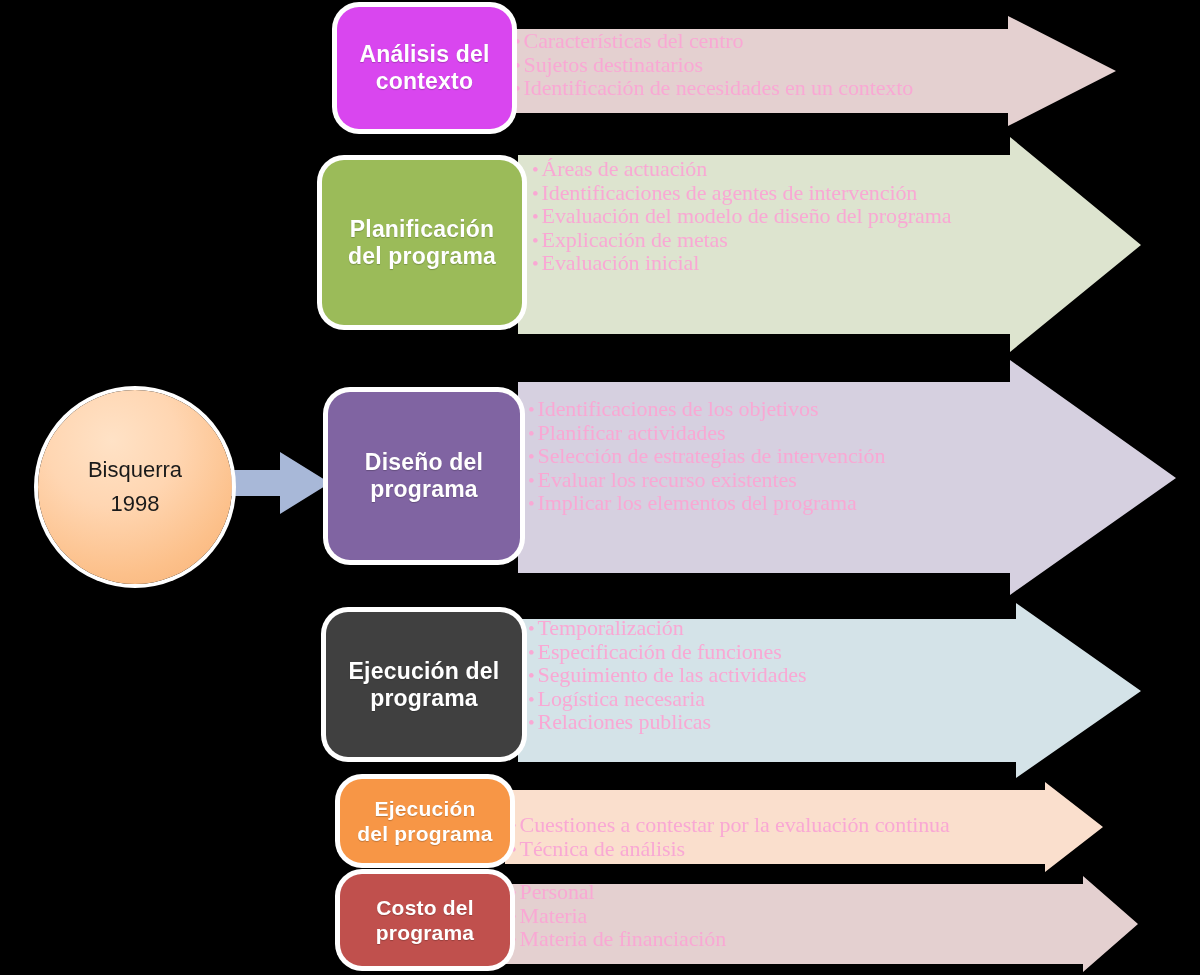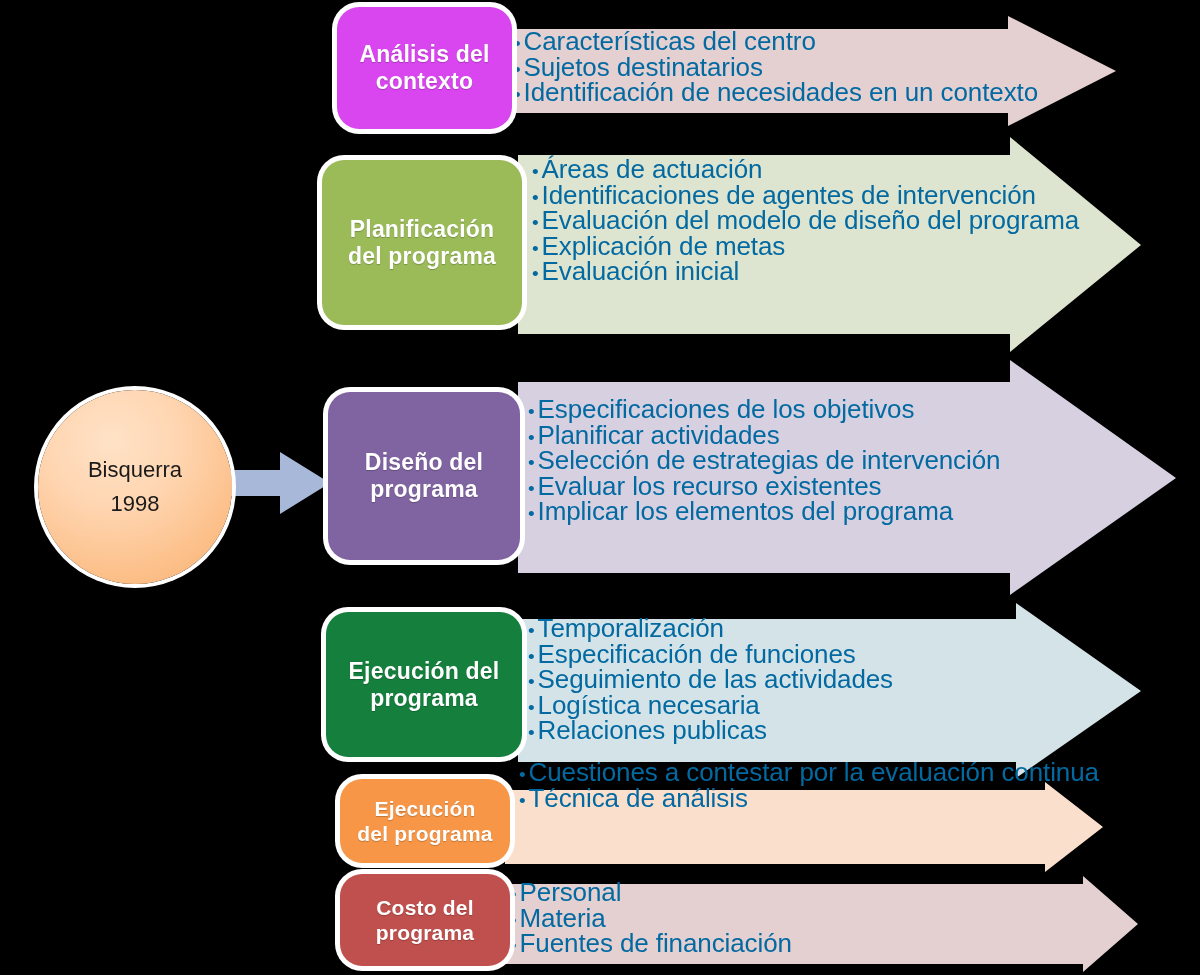--- a/index.html
+++ b/index.html
@@ -8,25 +8,26 @@
     font-family:"Liberation Sans","DejaVu Sans",sans-serif;
     background:#000;
   }
   #stage{position:absolute;inset:0;width:1200px;height:975px;}
 
   
   .row{position:absolute;}
   .banner{position:absolute;top:0;left:0;}
   .bullets{
     position:absolute;
-    color:#0369a1;
-    font-size:26px;
+    color:#f9a8d4;
+    font-size:22px;
     line-height:22.6px;
     white-space:nowrap;
     letter-spacing:-0.1px;
+    font-family:Liberation Serif, serif;
   }
   .bullets .li{display:block;}
   .bullets .li::before{content:"\2022";margin-right:3px;font-size:19px;}
 
   
   .box{
     position:absolute;
     border-radius:22px;
     box-shadow:0 0 0 5px #ffffff;
     display:flex;align-items:center;justify-content:center;
@@ -106,21 +107,21 @@
         <div>del programa</div>
       </div>
     </div>
   </div>
 
   <div class="row" style="left:0;top:0;width:1200px;height:230px;">
     <svg class="banner" width="660" height="235" style="left:518px;top:360px;" viewBox="0 0 660 235">
       <polygon points="0,22 492,22 492,0 658,118 492,235 492,213 0,213" fill="#d6d0e0"></polygon>
     </svg>
     <div class="bullets" style="left:528px;top:398px;">
-      <span class="li">Especificaciones de los objetivos</span>
+      <span class="li">Identificaciones de los objetivos</span>
       <span class="li">Planificar actividades</span>
       <span class="li">Selección de estrategias de intervención</span>
       <span class="li">Evaluar  los recurso existentes</span>
       <span class="li">Implicar los elementos del programa</span>
     </div>
     <div class="box" style="left:328px;top:392px;width:192px;height:168px;background:#8064a2;">
       <div>
         <div>Diseño del</div>
         <div>programa</div>
       </div>
@@ -131,52 +132,52 @@
     <svg class="banner" width="625" height="175" style="left:518px;top:603px;" viewBox="0 0 625 175">
       <polygon points="0,16 498,16 498,0 623,88 498,175 498,159 0,159" fill="#d4e3e8"></polygon>
     </svg>
     <div class="bullets" style="left:528px;top:617px;">
       <span class="li">Temporalización</span>
       <span class="li">Especificación de funciones</span>
       <span class="li">Seguimiento de las  actividades</span>
       <span class="li">Logística necesaria</span>
       <span class="li">Relaciones publicas</span>
     </div>
-    <div class="box" style="left:326px;top:612px;width:196px;height:145px;background:#15803d;">
+    <div class="box" style="left:326px;top:612px;width:196px;height:145px;background:#404040;">
       <div>
         <div>Ejecución del</div>
         <div>programa</div>
       </div>
     </div>
   </div>
 
   <div class="row" style="left:0;top:0;width:1200px;height:95px;">
     <svg class="banner" width="600" height="90" style="left:505px;top:782px;" viewBox="0 0 600 90">
       <polygon points="0,8 540,8 540,0 598,45 540,90 540,82 0,82" fill="#fadfcd"></polygon>
     </svg>
-    <div class="bullets" style="left:510px;top:761px;padding-left:9px;">
+    <div class="bullets" style="left:510px;top:814px;">
       <span class="li">Cuestiones a contestar por la evaluación continua</span>
       <span class="li">Técnica de análisis</span>
     </div>
     <div class="box small" style="left:340px;top:779px;width:170px;height:84px;background:#f79646;">
       <div>
         <div>Ejecución</div>
         <div>del programa</div>
       </div>
     </div>
   </div>
 
   <div class="row" style="left:0;top:0;width:1200px;height:100px;">
     <svg class="banner" width="635" height="96" style="left:505px;top:876px;" viewBox="0 0 635 96">
       <polygon points="0,8 578,8 578,0 633,48 578,96 578,88 0,88" fill="#e4d0d0"></polygon>
     </svg>
     <div class="bullets" style="left:510px;top:881px;">
       <span class="li">Personal</span>
       <span class="li">Materia</span>
-      <span class="li">Fuentes de financiación</span>
+      <span class="li">Materia de financiación</span>
     </div>
     <div class="box small" style="left:340px;top:874px;width:170px;height:92px;background:#c0504d;">
       <div>
         <div>Costo del</div>
         <div>programa</div>
       </div>
     </div>
   </div>
 
 </div>

